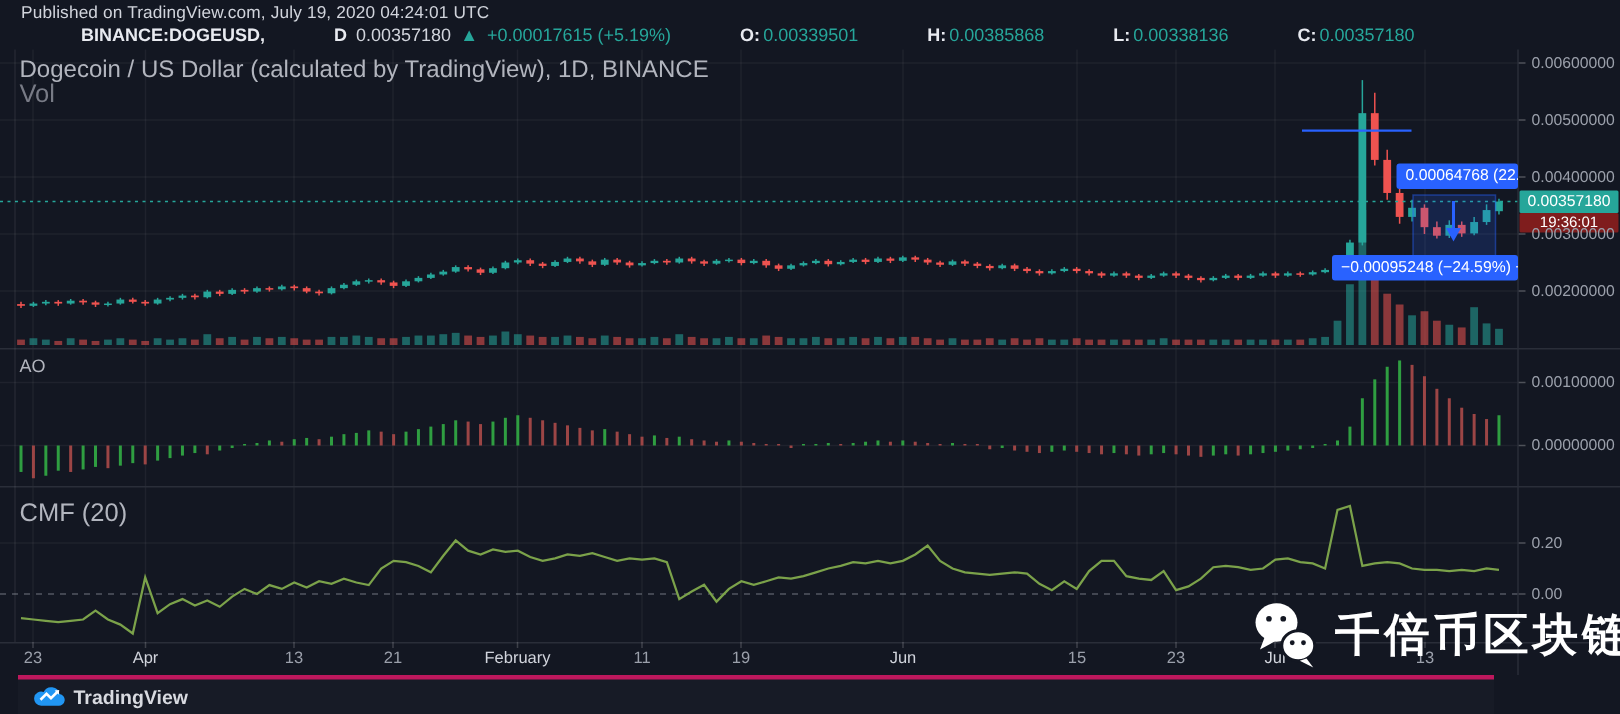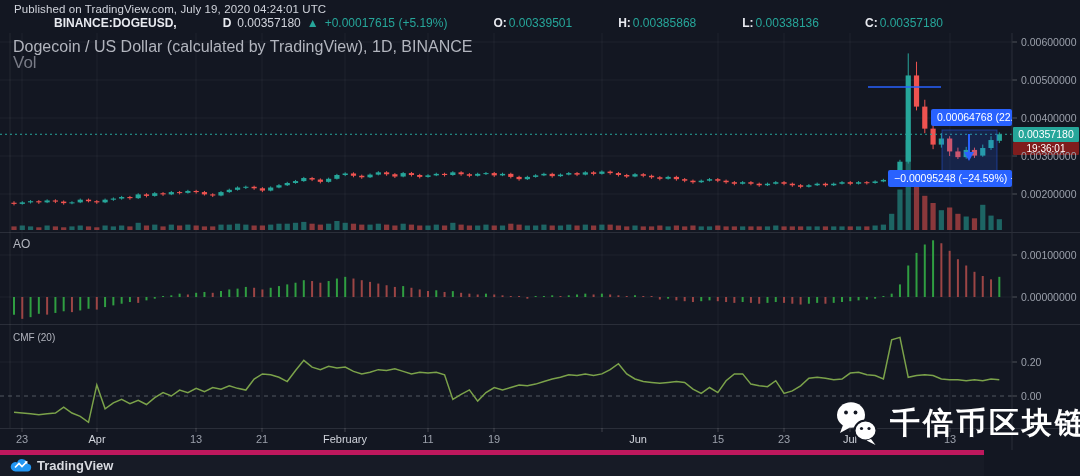--- a/index.html
+++ b/index.html
@@ -15,41 +15,41 @@
   #published { left:14px; top:3px; font-size:11.5px; color:#d1d4dc; letter-spacing:.1px; }
   #symline { left:14px; top:16px; font-size:12px; display:flex; gap:6px; white-space:nowrap; align-items:baseline; }
   #symline .b { font-weight:bold; color:#e8eaf0;padding-left:40px; }
   #symline .w { color:#d1d4dc; }
   #symline .t { color:#26a69a; }
   .ohlc-pair { display:flex; gap:2px; }
   
   #chart-title { left:13px; top:38px; font-size:16px; color:#b2b5be; }
   #vol-label { left:13px; top:53px; font-size:17px; color:#787b86; }
   #ao-label { left:13px; top:237px; font-size:12px; color:#b2b5be; }
-  #cmf-label { left:13px; top:332px; font-size:10px; color:#b2b5be; }
+  #cmf-label { left:13px; top:332px; font-size:17px; color:#b2b5be; }
   
   .ytick { position:absolute; left:1021px; font-size:10.5px; color:#9ba0ab; white-space:nowrap; }
   .xtick { position:absolute; top:433px; font-size:11px; color:#9ba0ab; transform:translateX(-50%); }
   .xtick.major { color:#d1d4dc; }
   
   .badge { position:absolute; left:1013px; width:66px; text-align:center; color:#fff; font-size:10.5px; border-radius:1px; }
   #price-badge { top:127px; height:15px; line-height:15px; background:#26a69a; }
   #countdown-badge { top:142px; height:13px; line-height:13px; background:#7f1d1d; font-size:10px; }
   
   .mlabel { position:absolute; background:#2962ff; color:#fff; font-size:10.5px;
             line-height:17px; height:17px; padding:0 6px; border-radius:2px;
             white-space:nowrap; overflow:hidden; }
   #measure-up { left:931px; width:81px; top:109px; }
   #measure-down { left:888px; width:124px; top:170px; }
   
   #watermark { left:836px; top:400px; display:flex; align-items:center; gap:12px; z-index:30; }
   #watermark .wm-text { color:#ffffff; font-size:30px; font-weight:600; letter-spacing:3px; white-space:nowrap; }
   
-  #footer { left:0; top:450px; width:984px; height:26px; background:#171b26;
-            border-top:5px solid #be185d; display:flex; align-items:center; z-index:20; }
+  #footer { left:12px; top:450px; width:984px; height:26px; background:#171b26;
+            border-top:3px solid #be185d; display:flex; align-items:center; z-index:20; }
   #footer .brand { color:#d8dae0; font-size:13px; font-weight:bold; margin-left:5px; }
   #tv-logo { margin-left:10px; }
   svg.layer { position:absolute; left:0; top:0; }
 </style>
 </head>
 <body>
 
 <div id="stage">
 
   <div id="published" class="abs">Published on TradingView.com, July 19, 2020 04:24:01 UTC</div>
@@ -636,21 +636,21 @@
       <div class="ytick" style="top: 390px;">0.00</div>
     </div>
   <div id="time-axis">
       <div class="xtick" style="left: 22px;">23</div>
       <div class="xtick major" style="left: 97px;">Apr</div>
       <div class="xtick" style="left: 196px;">13</div>
       <div class="xtick" style="left: 262px;">21</div>
       <div class="xtick major" style="left: 345px;">February</div>
       <div class="xtick" style="left: 428px;">11</div>
       <div class="xtick" style="left: 494px;">19</div>
-      <div class="xtick major" style="left: 638px;">Jun</div>
+      <div class="xtick major" style="left: 602px;">Jun</div>
       <div class="xtick" style="left: 718px;">15</div>
       <div class="xtick" style="left: 784px;">23</div>
       <div class="xtick major" style="left: 850px;">Jul</div>
       <div class="xtick" style="left: 950px;">13</div>
     </div>
 
   <div id="watermark" class="abs">
     <svg width="42" height="46" viewBox="0 0 42 46">
       <ellipse cx="15" cy="15" rx="14" ry="12.8" fill="#ffffff"></ellipse>
       <polygon points="7,25 4,33 14,27.5" fill="#ffffff"></polygon>

